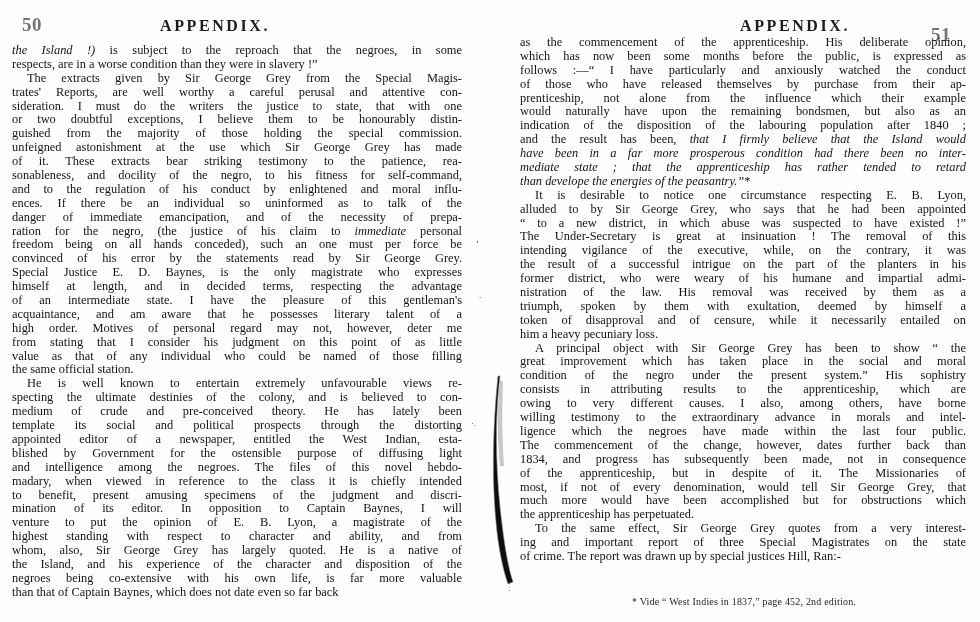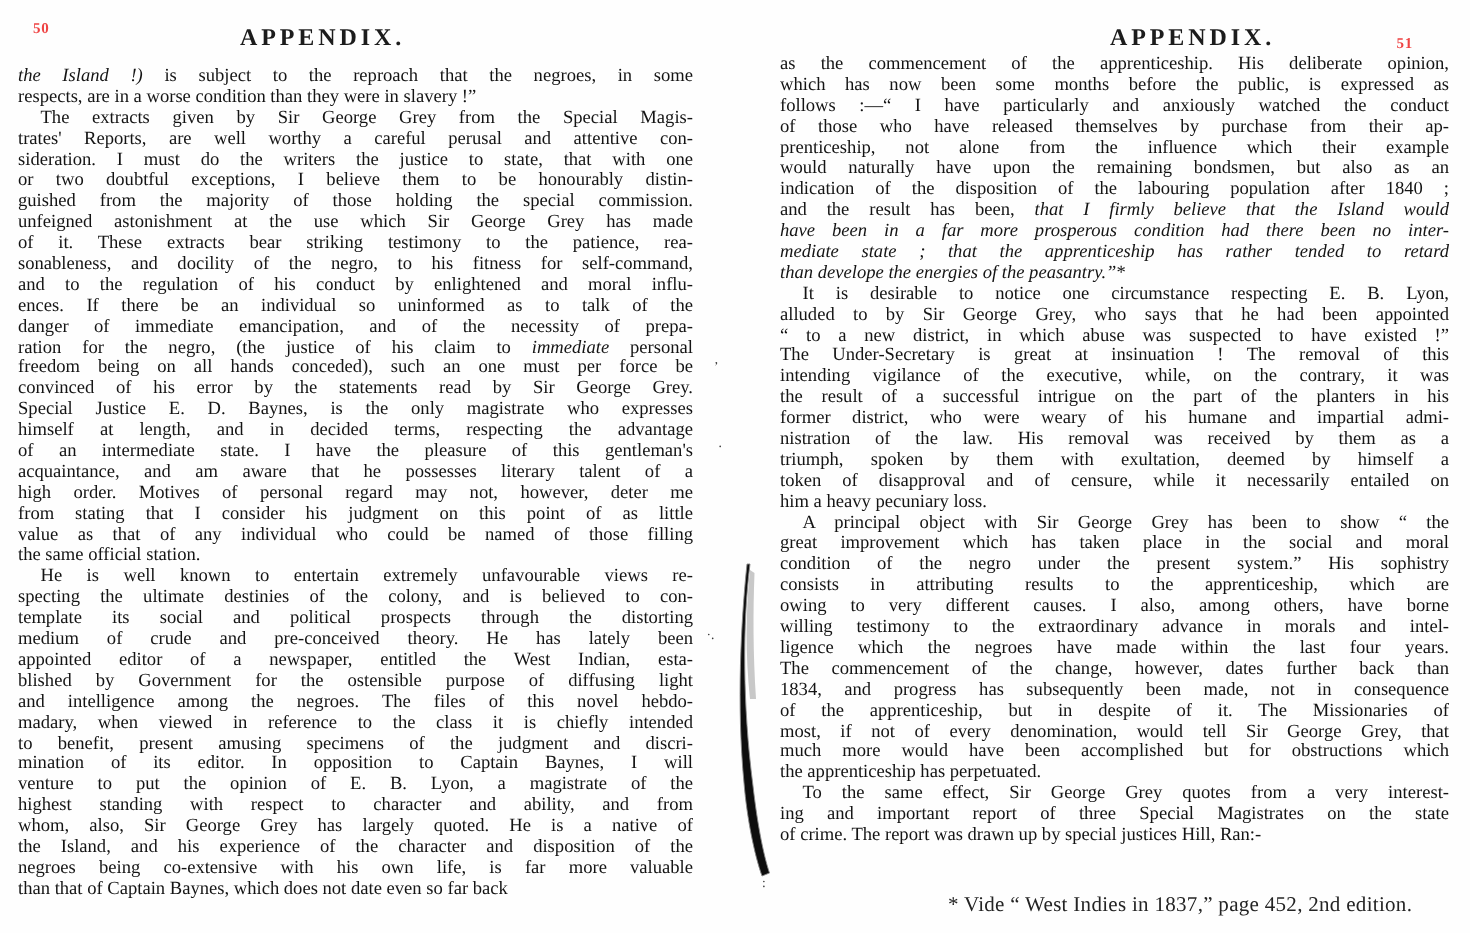--- a/index.html
+++ b/index.html
@@ -6,21 +6,21 @@
   body {
     width:980px; height:622px;
     background:#fefefe;
     position:relative;
     overflow:hidden;
     font-family:"Liberation Serif","DejaVu Serif",serif;
     color:#161616;
   }
   .page-number {
     position:absolute;
-    font-size:10px; font-weight:700; letter-spacing:0.5px; color:#ef4444;
+    font-size:19px; font-weight:700; letter-spacing:0.5px; color:#737373;
   }
   .running-head {
     position:absolute;
     font-size:16px; font-weight:700; letter-spacing:2.6px; color:#1c1c1c;
   }
   .body-col {
     position:absolute;
     font-size:12.4px;
     line-height:13.9px;
     color:#141414;
@@ -31,21 +31,21 @@
     text-align-last:justify;
     white-space:nowrap;
     height:13.9px;
   }
   .line.last { text-align-last:left; }
   .line.indent { text-indent:15px; }
   .line i { font-style:italic; }
   .footnote {
     position:absolute;
     left:632px; top:596px;
-    font-size:14px; color:#242424; letter-spacing:0.2px;
+    font-size:10px; color:#242424; letter-spacing:0.2px;
   }
   .speck {
     position:absolute;
     font-size:9px; color:#3a3a3a; line-height:8px;
   }
   .artifact-sliver { position:absolute; left:492px; top:374px; }
 </style>
 </head>
 <body>
 
@@ -76,22 +76,22 @@
       <div class="line"><span>of an intermediate state. I have the pleasure of this gentleman's</span></div>
       <div class="line"><span>acquaintance, and am aware that he possesses literary talent of a</span></div>
       <div class="line"><span>high order. Motives of personal regard may not, however, deter me</span></div>
       <div class="line"><span>from stating that I consider his judgment on this point of as little</span></div>
       <div class="line"><span>value as that of any individual who could be named of those filling</span></div>
       <div class="line last"><span>the same official station.</span></div>
     </div>
     <div class="para">
       <div class="line indent"><span>He is well known to entertain extremely unfavourable views re-</span></div>
       <div class="line"><span>specting the ultimate destinies of the colony, and is believed to con-</span></div>
+      <div class="line"><span>medium of crude and pre-conceived theory. He has lately been</span></div>
       <div class="line"><span>template its social and political prospects through the distorting</span></div>
-      <div class="line"><span>medium of crude and pre-conceived theory. He has lately been</span></div>
       <div class="line"><span>appointed editor of a newspaper, entitled the West Indian, esta-</span></div>
       <div class="line"><span>blished by Government for the ostensible purpose of diffusing light</span></div>
       <div class="line"><span>and intelligence among the negroes. The files of this novel hebdo-</span></div>
       <div class="line"><span>madary, when viewed in reference to the class it is chiefly intended</span></div>
       <div class="line"><span>to benefit, present amusing specimens of the judgment and discri-</span></div>
       <div class="line"><span>mination of its editor. In opposition to Captain Baynes, I will</span></div>
       <div class="line"><span>venture to put the opinion of E. B. Lyon, a magistrate of the</span></div>
       <div class="line"><span>highest standing with respect to character and ability, and from</span></div>
       <div class="line"><span>whom, also, Sir George Grey has largely quoted. He is a native of</span></div>
       <div class="line"><span>the Island, and his experience of the character and disposition of the</span></div>
@@ -129,21 +129,21 @@
       <div class="line"><span>token of disapproval and of censure, while it necessarily entailed on</span></div>
       <div class="line last"><span>him a heavy pecuniary loss.</span></div>
     </div>
     <div class="para">
       <div class="line indent"><span>A principal object with Sir George Grey has been to show “ the</span></div>
       <div class="line"><span>great improvement which has taken place in the social and moral</span></div>
       <div class="line"><span>condition of the negro under the present system.” His sophistry</span></div>
       <div class="line"><span>consists in attributing results to the apprenticeship, which are</span></div>
       <div class="line"><span>owing to very different causes. I also, among others, have borne</span></div>
       <div class="line"><span>willing testimony to the extraordinary advance in morals and intel-</span></div>
-      <div class="line"><span>ligence which the negroes have made within the last four years.</span></div>
+      <div class="line"><span>ligence which the negroes have made within the last four public.</span></div>
       <div class="line"><span>The commencement of the change, however, dates further back than</span></div>
       <div class="line"><span>1834, and progress has subsequently been made, not in consequence</span></div>
       <div class="line"><span>of the apprenticeship, but in despite of it. The Missionaries of</span></div>
       <div class="line"><span>most, if not of every denomination, would tell Sir George Grey, that</span></div>
       <div class="line"><span>much more would have been accomplished but for obstructions which</span></div>
       <div class="line last"><span>the apprenticeship has perpetuated.</span></div>
     </div>
     <div class="para">
       <div class="line indent"><span>To the same effect, Sir George Grey quotes from a very interest-</span></div>
       <div class="line"><span>ing and important report of three Special Magistrates on the state</span></div>

